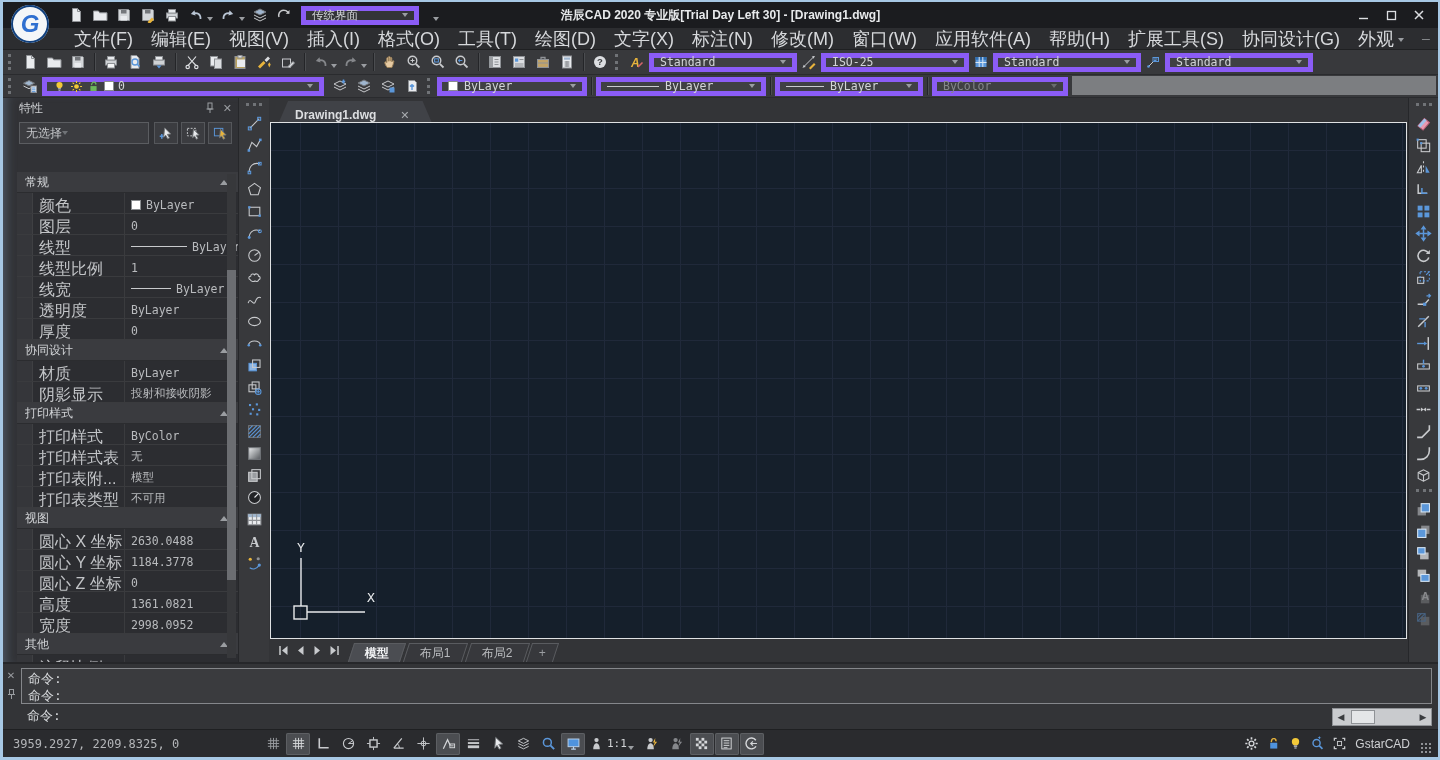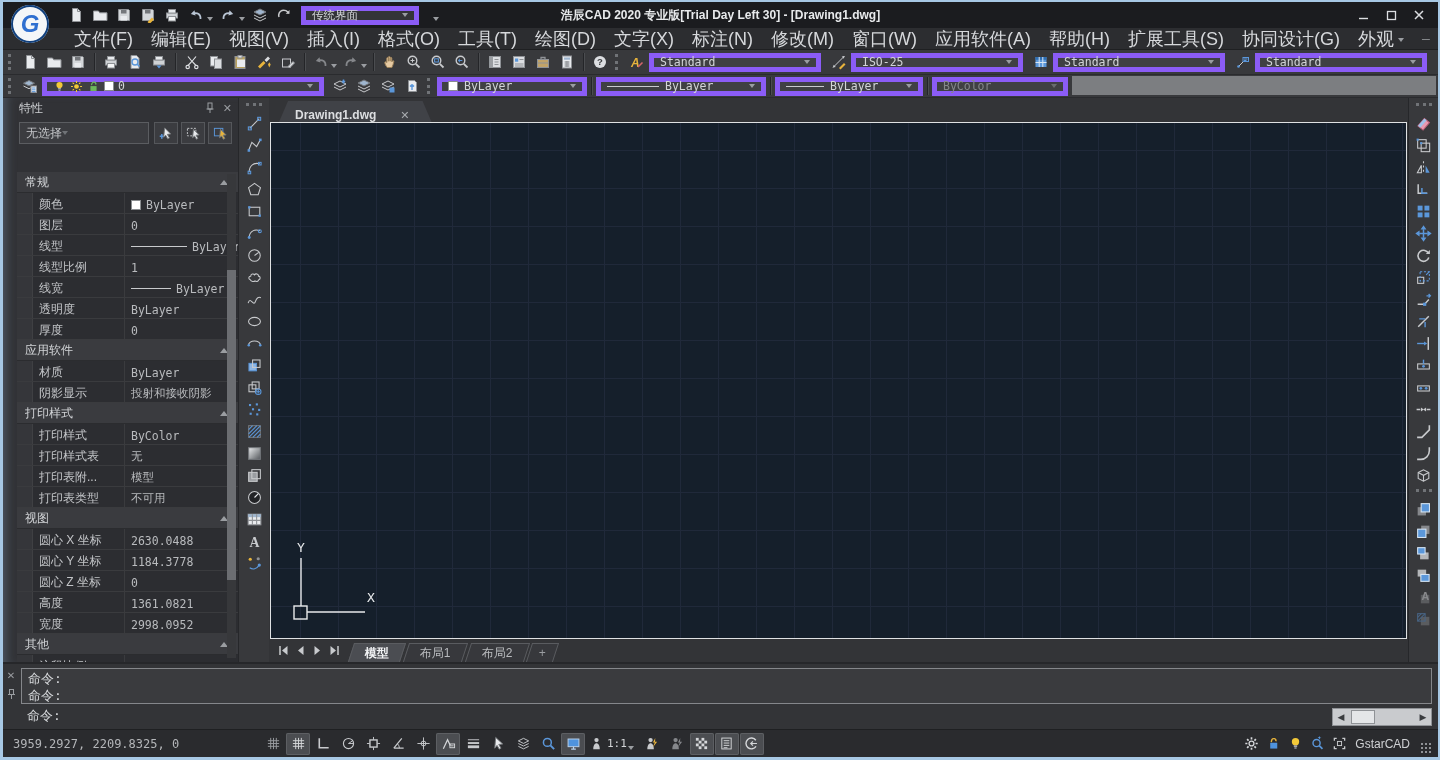--- a/index.html
+++ b/index.html
@@ -27,42 +27,42 @@
 .menubar{height:22px;background:#2c2d30;display:flex;align-items:center;padding-left:62px;flex:none;border-bottom:1px solid #1f2022}
 .menuitem{padding:0 9px;height:22px;display:flex;align-items:center;color:#d6d8db;font-size:18px;white-space:nowrap}
 .menu-right{margin-left:auto;display:flex;align-items:center;gap:4px;padding-right:6px}
 .mwbtn{width:18px;height:16px;display:flex;align-items:center;justify-content:center;color:#9a9da1;font-size:11px}
 
 .toolbar{display:flex;align-items:center;flex:none;background:#38393c;border-bottom:1px solid #2a2b2e;padding:0 2px}
 .tb1{height:25px}.tb2{height:23px}
 .grip{width:5px;height:16px;border-left:3px dotted #707377;margin:0 5px 0 3px;flex:none}
 .tbtn{width:24px;height:22px;display:flex;align-items:center;justify-content:center;border-radius:2px;flex:none}
 .tsep{width:1px;height:18px;background:#242528;box-shadow:1px 0 0 #4b4d50;margin:0 4px;flex:none}
-.stylecombo{width:172px;margin-right:6px}
+.stylecombo{width:148px;}
 .layercombo{width:282px;gap:4px}
 .lighterstrip{flex:1;align-self:stretch;background:#7c7e81;margin:1px 0 2px 4px}
 
 .main{flex:none;height:564px;display:flex;position:relative;background:#343538}
 
 .props{width:236px;flex:none;background:#313236;position:relative;border-right:1px solid #26272a;
   box-shadow:inset 10px 0 12px -8px rgba(150,180,210,.35)}
 .phead{height:20px;display:flex;align-items:center;padding:0 6px 0 16px;color:#cfd1d4;font-size:12px}
 .phead .ico{margin-left:auto;color:#9a9da1;display:flex;gap:8px;font-size:11px}
 .pselrow{display:flex;align-items:center;gap:5px;padding:4px 6px 4px 16px}
 .pselcombo{flex:1;height:22px;background:#3b3c40;border:1px solid #5b5d61;color:#c4c6c9;display:flex;align-items:center;padding:0 6px}
 .pselcombo .caret{border-top-color:#707377}
 .pbtn{width:24px;height:22px;background:#3b3c40;border:1px solid #55575b;display:flex;align-items:center;justify-content:center}
 .pscroll{position:absolute;top:74px;bottom:0;left:14px;right:0;overflow:hidden}
 .psec{height:21px;background:#3a3b3f;border-bottom:1px solid #2b2c2f;display:flex;align-items:center;
   padding:0 10px 0 8px;font-weight:normal;color:#d2d4d7;font-size:12px}
 .psec .arr{margin-left:auto;width:0;height:0;border-left:4px solid transparent;border-right:4px solid transparent;border-bottom:5px solid #9a9da1}
 .prow{height:21px;display:flex;border-bottom:1px solid #3a3b3e;background:#2c2d31}
 .prow .gut{width:16px;flex:none;background:#35363a;border-right:1px solid #3f4043}
 .prow .lab{width:92px;flex:none;padding:3px 4px 0 6px;color:#c2c4c7;border-right:1px solid #3a3b3e;
-  white-space:nowrap;overflow:hidden;font-size:12px}
+  white-space:nowrap;overflow:hidden;font-size:16px}
 .prow .valc{flex:1;padding:3px 4px 0 6px;color:#b9bbbe;font-size:11.5px;display:flex;align-items:center;gap:5px;white-space:nowrap;overflow:hidden}
 .swatch{width:10px;height:10px;background:#fff;border:1px solid #8a8d90;flex:none}
 .lseg{display:inline-block;height:1px;background:#c8cacd;flex:none}
 .pvscroll{position:absolute;right:2px;top:76px;bottom:4px;width:9px;background:#37383b}
 .pvthumb{position:absolute;left:0;width:9px;top:96px;height:310px;background:#6b6d71}
 
 .vtoolbar{width:30px;flex:none;background:#38393c;display:flex;flex-direction:column;align-items:center;padding-top:2px;gap:0}
 .vgrip{width:16px;height:5px;border-top:3px dotted #707377;margin:3px 0 4px}
 .vbtn{width:26px;height:22px;display:flex;align-items:center;justify-content:center;border-radius:2px;flex:none}
 .vtool-right{border-left:1px solid #26272a}
@@ -628,21 +628,21 @@
             </span>
           </div>
           <div class="prow">
             <span class="gut"></span>
             <span class="lab">厚度</span>
             <span class="valc mono">
               <span>0</span>
             </span>
           </div>
           <div class="psec">
-            <span>应用软件</span>
+            <span>协同设计</span>
             <span class="arr"></span>
           </div>
           <div class="prow">
             <span class="gut"></span>
             <span class="lab">材质</span>
             <span class="valc mono">
               <span>ByLayer</span>
             </span>
           </div>
           <div class="prow">

